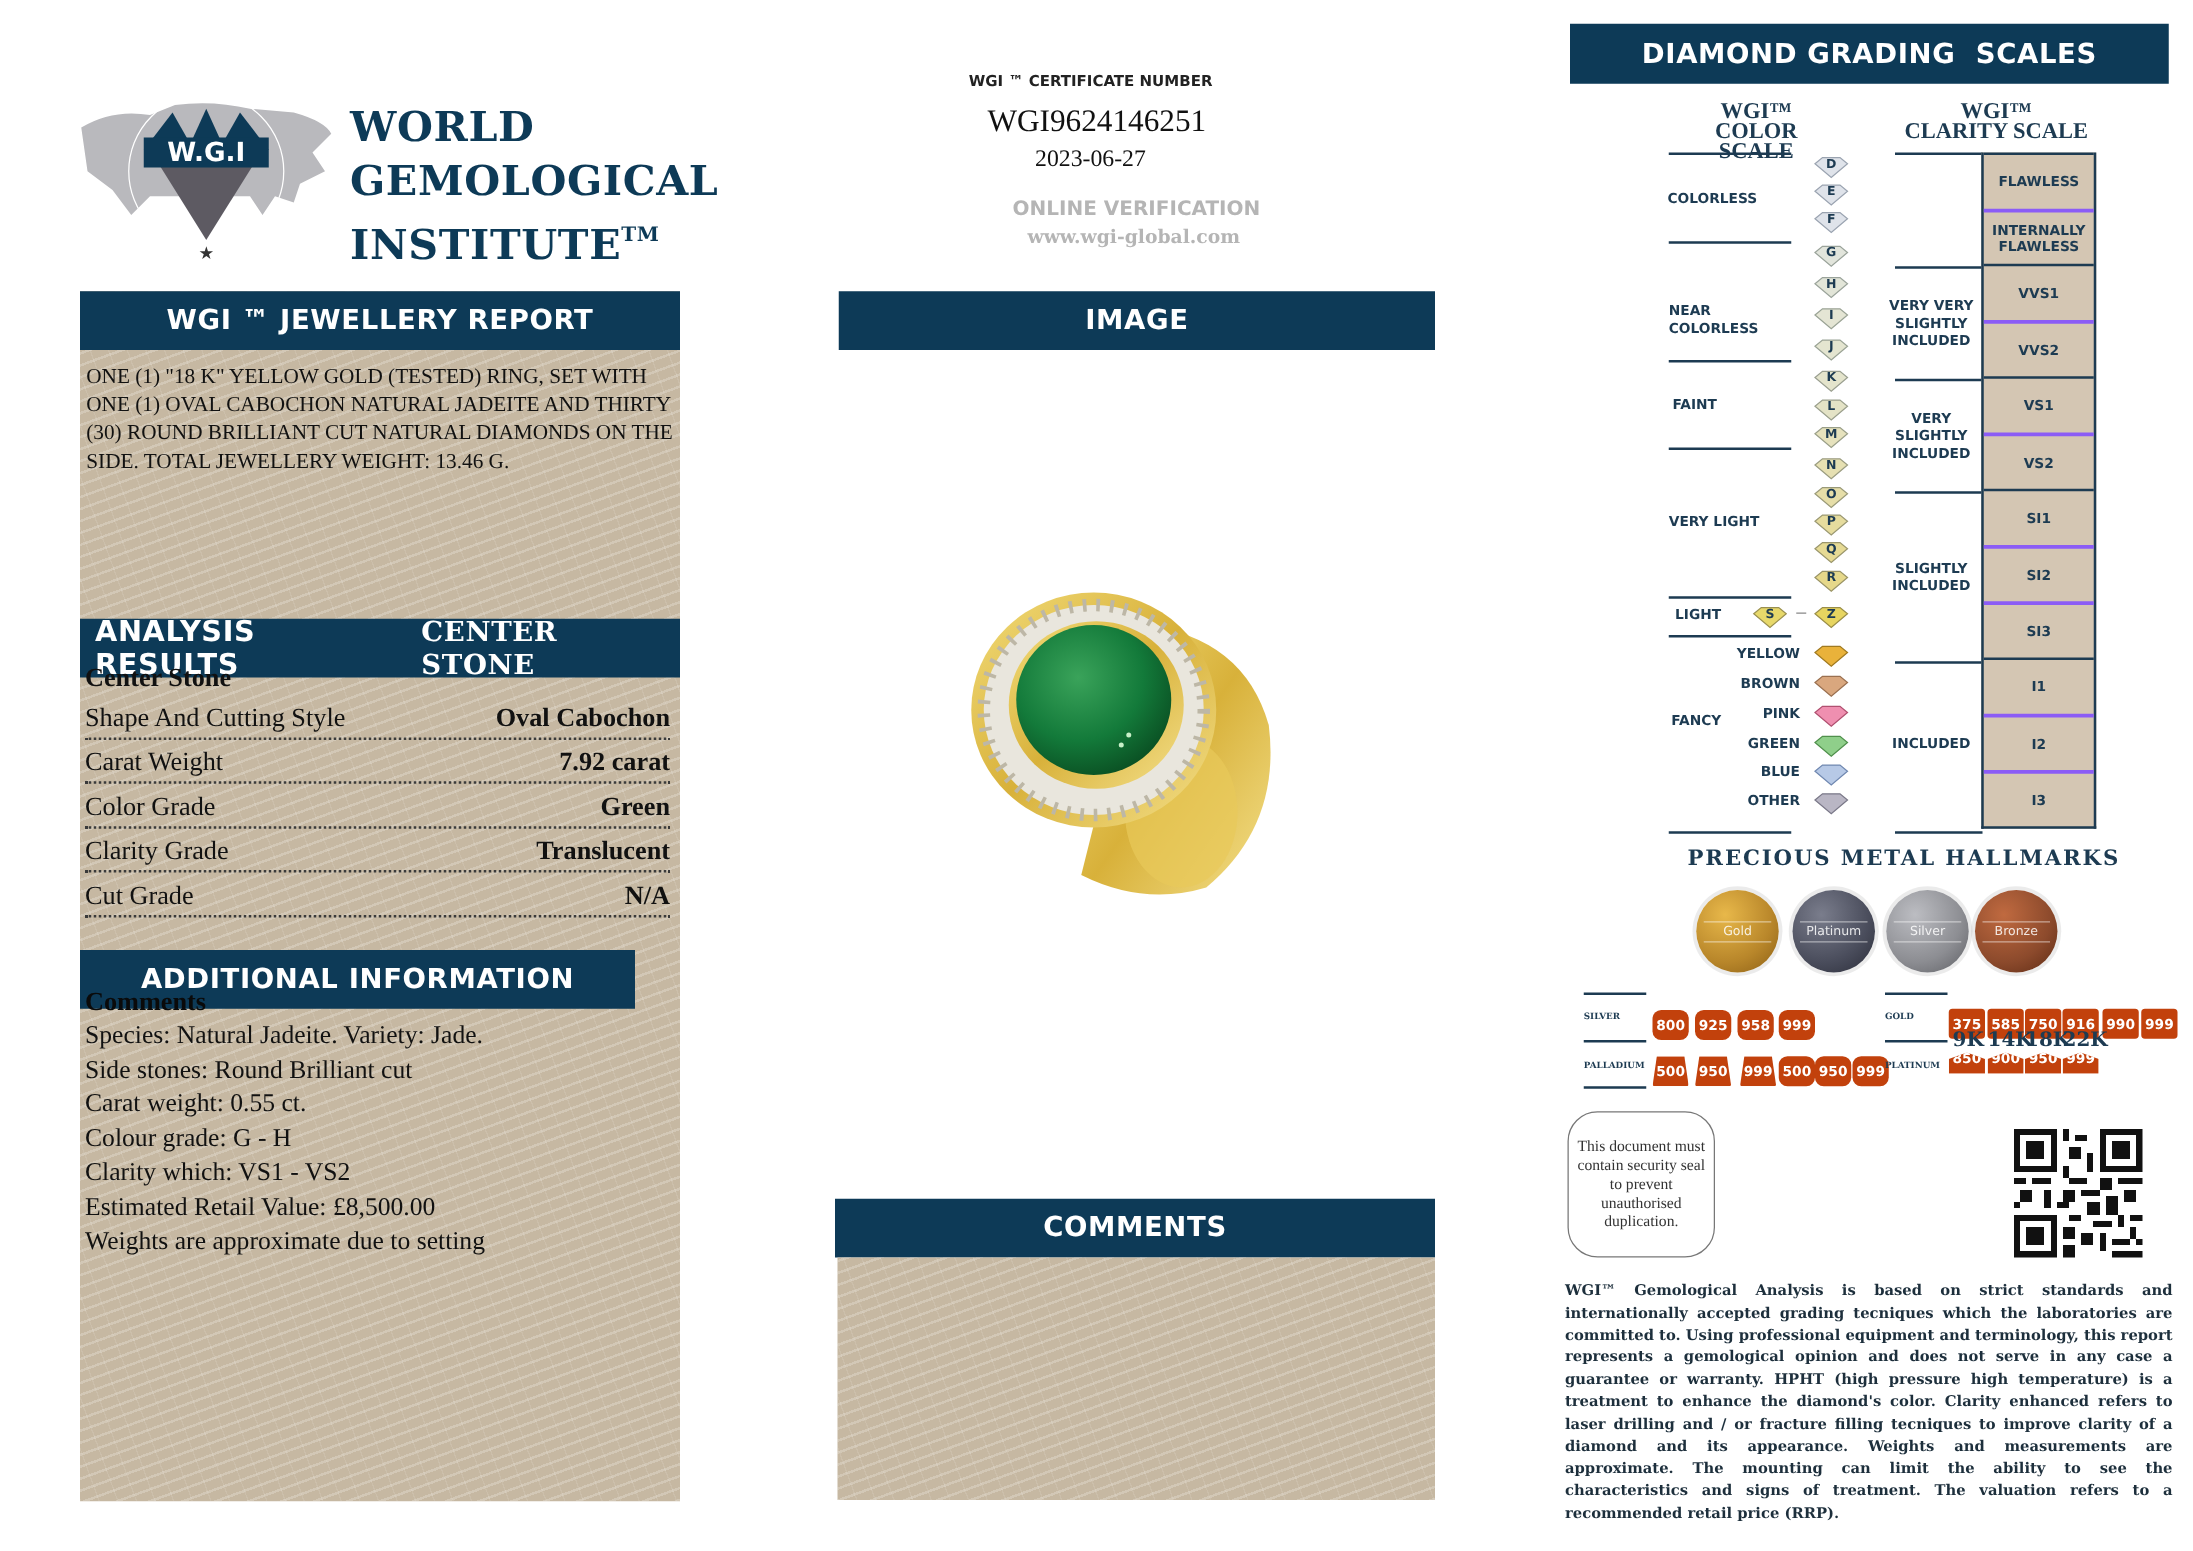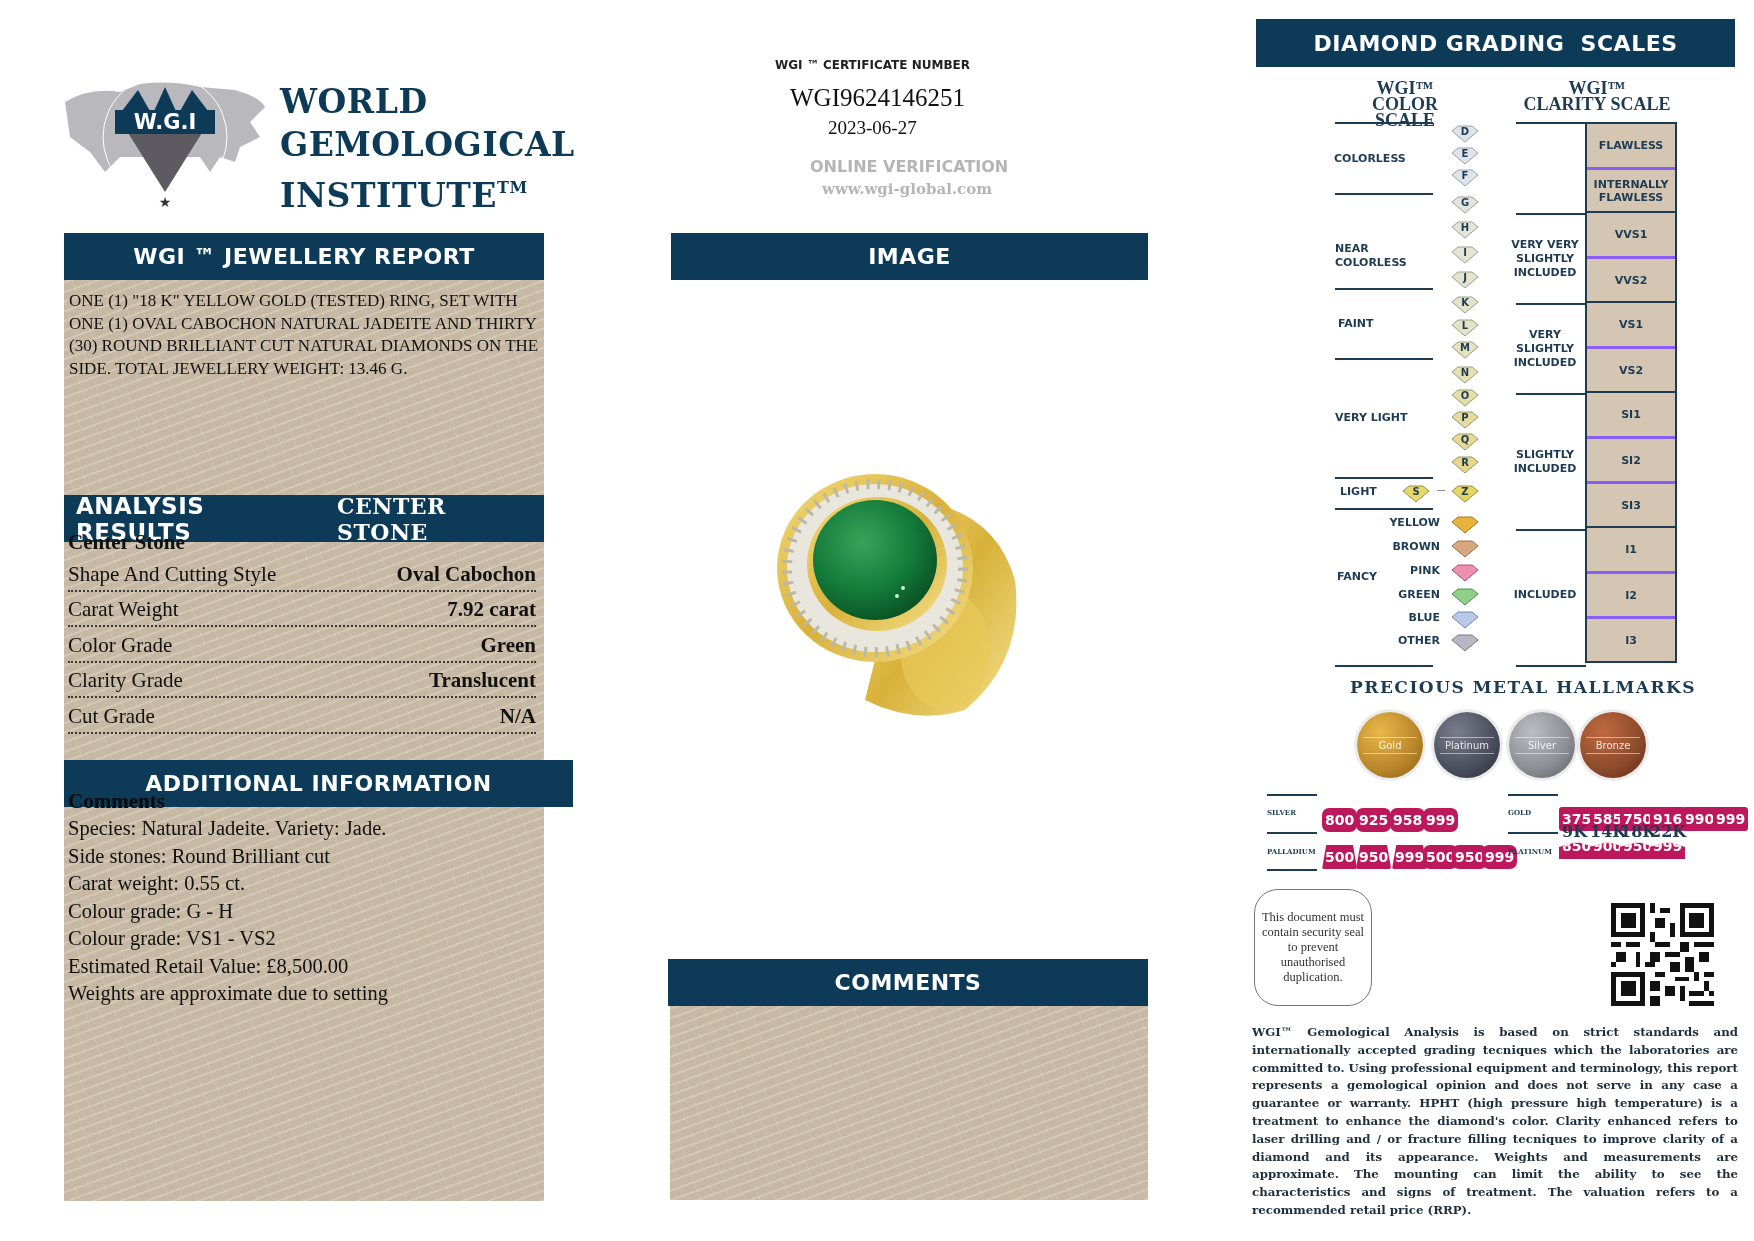--- a/index.html
+++ b/index.html
@@ -27,21 +27,21 @@
   
   .left-panel { left: 64px; top: 233px; width: 480px; height: 968px; }
   .lp-header { left: 0; top: 0; width: 480px; height: 47px; }
   .desc { left: 5px; top: 57px; width: 470px; font-size: 17px; line-height: 22.5px; text-transform: uppercase; }
   .an-header { left: 0; top: 262px; width: 480px; height: 47px; justify-content: flex-start; padding-left: 12px; font-size: 23px; }
   .an-header .serif { font-family: "DejaVu Serif", serif; font-weight: bold; margin-left: 10px; font-size: 22px; }
   .sub-title { left: 4px; top: 297px; font-size: 21px; font-weight: bold; }
   .rows { left: 4px; top: 323px; width: 468px; }
   .row { display: flex; justify-content: space-between; align-items: flex-end; height: 35.5px; border-bottom: 2px dotted #3a3a3a; padding-bottom: 3px; font-size: 21px; }
   .row .val { font-weight: bold; }
-  .ai-header { left: 0; top: 527px; width: 509px; height: 47px; font-size: 22px; }
+  .ai-header { left: 0; top: 527px; width: 444px; height: 47px; font-size: 22px; }
   .ai-sub { left: 4px; top: 556px; font-size: 21px; font-weight: bold; color: #0a0a0a; }
   .ai-lines { left: 4px; top: 582px; font-size: 20.5px; line-height: 27.5px; }
 
   
   .cert-label { left: 775px; top: 58px; font-family: "DejaVu Sans", sans-serif; font-weight: bold; font-size: 12px; color: #222; }
   .cert-number { left: 790px; top: 84px; font-size: 25px; color: #111; }
   .cert-date { left: 828px; top: 117px; font-size: 19px; color: #111; }
   .verify1 { left: 810px; top: 157px; font-family: "DejaVu Sans", sans-serif; font-weight: bold; font-size: 16px; color: #b5b5b5; }
   .verify2 { left: 822px; top: 180px; font-family: "DejaVu Serif", serif; font-weight: bold; font-size: 15px; color: #b5b5b5; }
   .img-header { left: 671px; top: 233px; width: 477px; height: 47px; }
@@ -60,21 +60,21 @@
   .gem span { position: absolute; left: 0; top: 1px; width: 30px; text-align: center; font-family: "DejaVu Sans", sans-serif; font-weight: bold; font-size: 10px; color: #1d3b52; }
   .clar-col { position: absolute; left: 1585px; top: 122px; width: 92px; border: 2px solid #1d3b52; border-top: none; background: #d4c6b3; }
   .clar-cell { height: 45px; border-top: 3px solid #8b5cf6; display: flex; align-items: center; justify-content: center; text-align: center; font-family: "DejaVu Sans", sans-serif; font-weight: bold; font-size: 11px; color: #1d3b52; line-height: 13px; }
   .clar-cell.major { border-top: 2px solid #1d3b52; }
   .cl-group { position: absolute; font-family: "DejaVu Sans", sans-serif; font-weight: bold; font-size: 11px; color: #1d3b52; text-align: center; line-height: 14px; width: 80px; }
 
   .pmh-title { left: 1350px; top: 677px; font-family: "DejaVu Serif", serif; font-weight: bold; font-size: 17px; color: #1d3b52; letter-spacing: 1.5px; }
   .medal { position: absolute; top: 712px; width: 66px; height: 66px; border-radius: 50%; display: flex; align-items: center; justify-content: center; font-family: "DejaVu Sans", sans-serif; font-size: 10px; color: rgba(255,255,255,0.85); box-shadow: 0 0 0 3px rgba(0,0,0,0.08); }
   .medal .band { width: 54px; height: 17px; border-top: 1px solid rgba(255,255,255,0.5); border-bottom: 1px solid rgba(255,255,255,0.5); display: flex; align-items: center; justify-content: center; }
   .hm-label { position: absolute; font-family: "DejaVu Serif", serif; font-weight: bold; font-size: 7px; color: #1d3b52; }
-  .hm-chip { position: absolute; height: 15px; min-width: 24px; padding: 12px 3px; background: #be185d; color: #fff; font-family: "DejaVu Sans", sans-serif; font-weight: bold; font-size: 14px; display: flex; align-items: center; justify-content: center; border-radius: 7px; }
+  .hm-chip { position: absolute; height: 15px; min-width: 24px; padding: 12px 3px; background: #c2410c; color: #fff; font-family: "DejaVu Sans", sans-serif; font-weight: bold; font-size: 11px; display: flex; align-items: center; justify-content: center; border-radius: 7px; }
   .hm-chip.sq { border-radius: 3px; }
   .hm-chip.trap { border-radius: 2px; clip-path: polygon(12% 0, 88% 0, 100% 100%, 0 100%); }
   .hm-chip.house { border-radius: 0; clip-path: polygon(0 30%, 50% 0, 100% 30%, 100% 100%, 0 100%); height: 17px; padding-top: 3px; }
   .hm-k { position: absolute; font-family: "DejaVu Serif", serif; font-weight: bold; font-size: 16px; color: #1d3b52; }
 
   .seal-box { left: 1254px; top: 889px; width: 118px; height: 117px; border: 1.5px solid #777; border-radius: 24px; display: flex; align-items: center; justify-content: center; text-align: center; font-size: 12.5px; line-height: 15px; color: #333; padding: 6px; }
   .qr { left: 1611px; top: 903px; width: 103px; height: 103px; }
   .disclaimer { left: 1252px; top: 1024px; width: 486px; font-family: "DejaVu Serif", serif; font-weight: bold; font-size: 11.8px; line-height: 17.8px; color: #1d2f3c; text-align: justify; }
 </style>
 </head>
@@ -131,21 +131,21 @@
       </div>
   </div>
 
   <div class="abs ai-header navy band-title">ADDITIONAL INFORMATION</div>
   <div class="abs ai-sub">Comments</div>
   <div class="abs ai-lines">
     <div>Species: Natural Jadeite. Variety: Jade.</div>
     <div>Side stones: Round Brilliant cut</div>
     <div>Carat weight: 0.55 ct.</div>
     <div>Colour grade: G - H</div>
-    <div>Colour grade: VS1 - VS2</div>
+    <div>Clarity which: VS1 - VS2</div>
     <div>Estimated Retail Value: £8,500.00</div>
     <div>Weights are approximate due to setting</div>
   </div>
 </div>
 
 <div class="abs cert-label">WGI ™ CERTIFICATE NUMBER</div>
 <div class="abs cert-number">WGI9624146251</div>
 <div class="abs cert-date">2023-06-27</div>
 <div class="abs verify1">ONLINE VERIFICATION</div>
 <div class="abs verify2">www.wgi-global.com</div>

